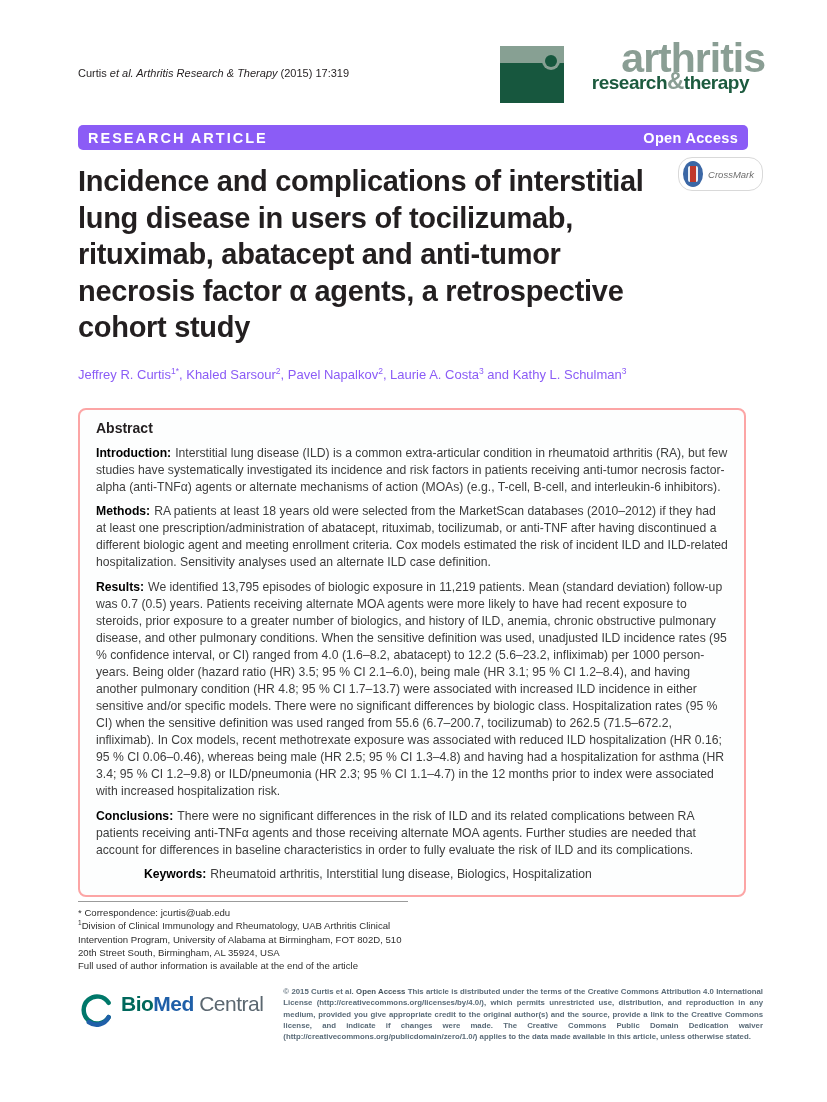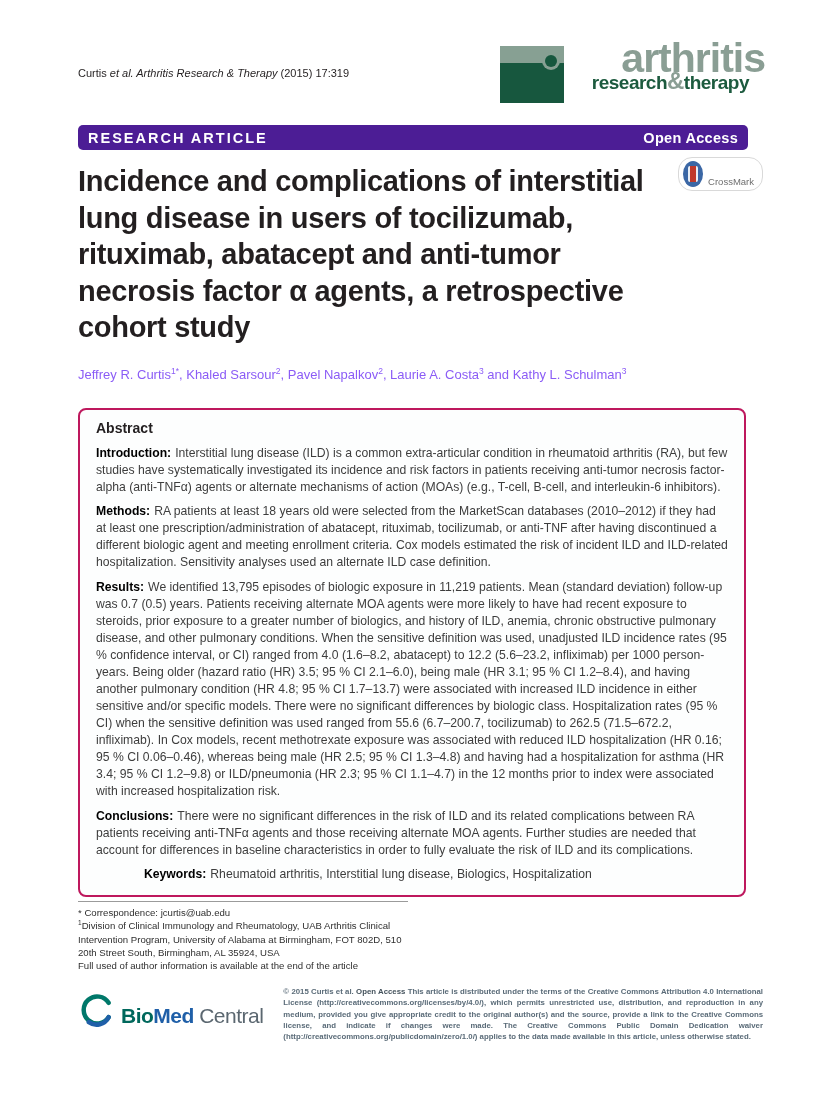--- a/index.html
+++ b/index.html
@@ -42,33 +42,34 @@
   }
   .logo-line2 {
     font-size: 19px; font-weight: bold; color: #1c5a3e; letter-spacing: -0.5px;
     margin-top: -4px; margin-right: 16px;
   }
   .logo-line2 .amp { font-size: 24px; color: #8a9e94; }
 
   
   .banner {
     position: absolute; left: 78px; right: 79px; top: 125px; height: 25px;
-    background: #4c1d95; border-radius: 5px;
+    background: #8b5cf6; border-radius: 5px;
     display: flex; justify-content: space-between; align-items: center;
     padding: 0 10px; color: #ffffff; font-weight: bold; font-size: 14.5px;
   }
   .banner .left { letter-spacing: 2px; }
   .banner .right { letter-spacing: 0.3px; }
 
   
   .crossmark {
     position: absolute; right: 64px; top: 157px;
-    display: flex; align-items: flex-end; gap: 5px;
+    display: flex; align-items: center; gap: 5px;
     background: #ffffff; border: 1px solid #d9d9d9; border-radius: 14px;
     padding: 3px 8px 3px 4px;
+    font-style: italic;
   }
   .cm-ellipse {
     width: 20px; height: 26px; background: #3b67a5; border-radius: 50%;
     display: flex; align-items: center; justify-content: center;
   }
   .cm-inner {
     width: 10px; height: 16px; background: #c0392b; border-radius: 2px;
     border-left: 2px solid #e8eef6; border-right: 2px solid #e8eef6;
   }
   .cm-label { font-size: 9.5px; color: #6e6e6e; }
@@ -81,21 +82,21 @@
   }
   .authors {
     position: absolute; left: 78px; top: 358px; width: 640px;
     font-size: 13px; color: #8b5cf6; margin-top: 8px;
   }
   .authors sup { font-size: 8.5px; }
 
   
   .abstract-box {
     position: absolute; left: 78px; right: 81px; top: 408px;
-    border: 2px solid #be185d; border-radius: 8px;
+    border: 2px solid #fca5a5; border-radius: 8px;
     background: #fdfefe;
     padding: 10px 16px 12px 16px;
   }
   .abstract-heading { font-size: 14px; font-weight: bold; margin-bottom: 9px; }
   .abs-sec { font-size: 12.2px; line-height: 1.4; color: #3d3d3d; margin-bottom: 7px; }
   .abs-sec:last-child { margin-bottom: 0; padding-left: 48px; }
   .abs-label { font-weight: bold; color: #000000; margin-right: 4px; }
 
   
   .footnote {
@@ -103,21 +104,21 @@
   }
   .footnote-rule { border: none; border-top: 1px solid #9b9b9b; width: 330px; margin-bottom: 4px; }
   .footnote-text { font-size: 9.6px; line-height: 1.38; color: #2f2f2f; }
   .footnote-text sup { font-size: 6.5px; }
 
   
   .publisher-row {
     position: absolute; left: 78px; right: 64px; top: 986px;
     display: flex; align-items: flex-start;
   }
-  .bmc-logo { display: flex; align-items: flex-end; gap: 7px; margin-top: 6px; }
+  .bmc-logo { display: flex; align-items: flex-start; gap: 7px; margin-top: 6px; }
   .bmc-text { font-size: 21px; letter-spacing: -0.5px; white-space: nowrap; }
   .bmc-bio { color: #00685c; font-weight: bold; }
   .bmc-med { color: #1f5fa8; font-weight: bold; }
   .bmc-central { color: #5b6770; }
   .copyright {
     margin-left: 20px; width: 520px;
     font-size: 7.8px; line-height: 1.45; color: #5a6b78; text-align: justify; font-weight: bold;
   }
   .copyright b { color: #44525c; }
 </style>

